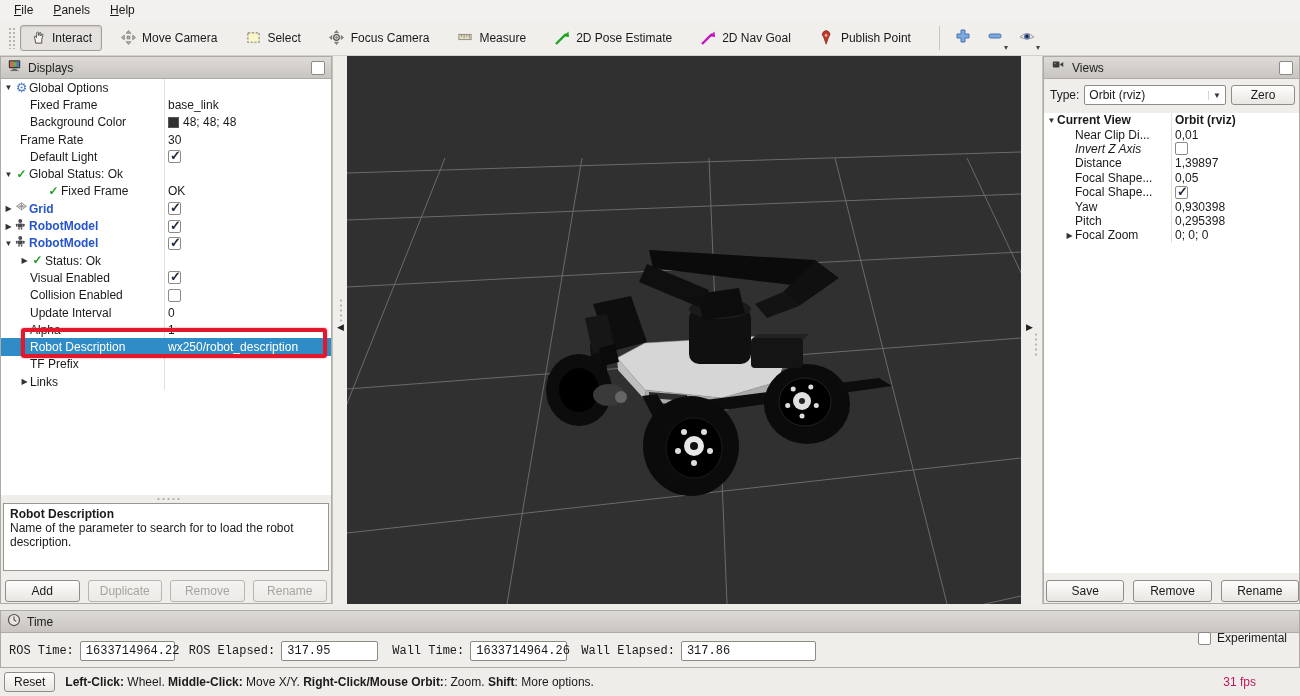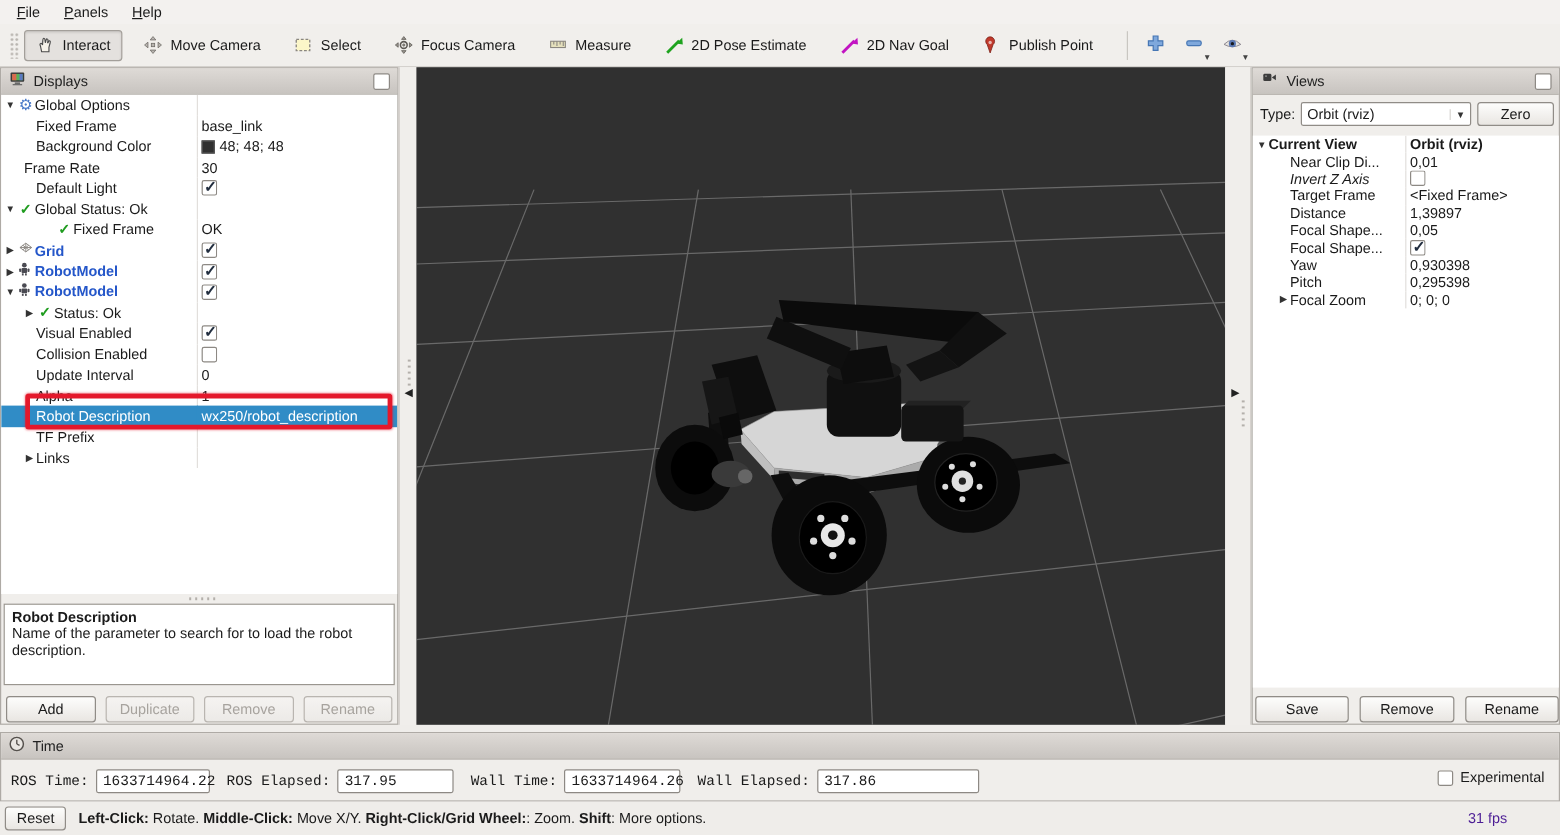--- a/index.html
+++ b/index.html
@@ -8,21 +8,21 @@
   .app { position:relative; width:1300px; height:696px; background:#efedea; }
 
   
   .menubar { position:absolute; left:0; top:0; width:1300px; height:20px; background:#f3f1ef; display:flex; align-items:center; padding-left:4px; }
   .menu-item { padding:16px 10px; cursor:default; }
   .menu-item u { text-decoration:underline; }
 
   
   .toolbar { position:absolute; left:0; top:20px; width:1300px; height:36px; background:#f1efec; border-bottom:1px solid #d4d1cd; display:flex; align-items:center; padding-left:4px; }
   .tb-handle { width:8px; height:22px; margin:0 4px; background-image:radial-gradient(circle, #b9b5b0 1px, transparent 1.2px); background-size:4px 4px; }
-  .tool-btn { display:flex; align-items:center; gap:6px; padding:4px 9px; margin-right:8px; border:1px solid transparent; border-radius:3px; white-space:nowrap; }
+  .tool-btn { display:flex; align-items:center; gap:6px; padding:4px 9px; margin-right:8px; border:1px solid transparent; border-radius:3px; white-space:nowrap;text-align:center; }
   .tool-btn.active { background:#e4e1de; border-color:#a39f9a; box-shadow:inset 0 1px 2px rgba(0,0,0,.12); }
   .tool-btn .ticon { width:16px; height:16px; display:inline-block; position:relative; }
   .tb-sep { width:1px; height:24px; background:#c9c6c1; margin:0 10px; }
   .small-tool { position:relative; width:26px; height:26px; display:flex; align-items:center; justify-content:center; margin-right:6px; }
   .small-tool .caret { position:absolute; right:0px; bottom:-1px; font-size:8px; color:#444; line-height:8px; }
 
   
   .panel { position:absolute; border:1px solid #aeaaa5; background:#f0eeeb; }
   .panel-header { height:22px; background:linear-gradient(#dedad6,#c8c4c0); border-bottom:1px solid #aeaaa5; display:flex; align-items:center; padding:0 6px; gap:6px; font-size:12px; color:#222; }
   .panel-header .hd-check { margin-left:auto; width:14px; height:14px; background:#fff; border:1px solid #8d8984; border-radius:2px; }
@@ -81,27 +81,27 @@
   #views-tree .tree-row { height:14.4px; }
   #views-buttons { position:absolute; left:2px; top:523px; width:253px; display:flex; gap:9px; }
   #views-buttons .qt-btn { flex:1; }
 
   
   #time-panel { left:0; top:610px; width:1300px; height:58px; border:1px solid #aeaaa5; background:#f0eeeb; }
   #time-fields { position:absolute; left:0; top:24px; width:1300px; height:32px; display:flex; align-items:center; padding-left:8px; }
   .tfield { display:flex; align-items:center; margin-right:14px;font-family:Liberation Mono, monospace; }
   .tfield .tlabel { margin-right:6px; }
   .tinput { background:#fff; border:1px solid #8d8984; border-radius:2px; height:20px; display:flex; align-items:center; padding:0 5px; }
-  #experimental { position:absolute; right:12px; top:30px; display:flex; align-items:center; gap:6px; }
+  #experimental { position:absolute; right:12px; top:20px; display:flex; align-items:center; gap:6px; }
 
   
   #statusbar { position:absolute; left:0; top:668px; width:1300px; height:28px; display:flex; align-items:center; padding:0 4px; background:#efedea; }
   #reset-btn { padding:2px 9px; margin-right:10px; }
   #hint-text { white-space:nowrap; }
-  #fps { margin-left:auto; padding-right:40px; color:#4c1d95; }
+  #fps { margin-left:auto; padding-right:40px; color:#be185d; }
 </style>
 </head>
 <body>
 
 <div class="app">
 
   <div class="menubar" id="menubar">
       <div class="menu-item"><u>F</u>ile</div>
       <div class="menu-item"><u>P</u>anels</div>
       <div class="menu-item"><u>H</u>elp</div>
@@ -544,29 +544,20 @@
             <span class="tw-arrow"></span>
             <span class="tw-label">Invert Z Axis</span>
           </div>
           <div class="rcell">
             <span class="cbx"></span>
           </div>
         </div>
         <div class="tree-row">
           <div class="lcell" style="padding-left: 20px;">
             <span class="tw-arrow"></span>
-            <span class="tw-label">Target Frame</span>
-          </div>
-          <div class="rcell">
-            <span>&lt;Fixed Frame&gt;</span>
-          </div>
-        </div>
-        <div class="tree-row">
-          <div class="lcell" style="padding-left: 20px;">
-            <span class="tw-arrow"></span>
             <span class="tw-label">Distance</span>
           </div>
           <div class="rcell">
             <span>1,39897</span>
           </div>
         </div>
         <div class="tree-row">
           <div class="lcell" style="padding-left: 20px;">
             <span class="tw-arrow"></span>
             <span class="tw-label">Focal Shape...</span>
@@ -647,17 +638,17 @@
         </div>
       </div>
     <div id="experimental">
       <span class="cbx" id="exp-cbx"></span>
       <span>Experimental</span>
     </div>
   </div>
 
   <div id="statusbar">
     <button class="qt-btn" id="reset-btn">Reset</button>
-    <span id="hint-text"><b>Left-Click:</b><span> Rotate. </span><b>Middle-Click:</b><span> Move X/Y. </span><b>Right-Click/Grid Wheel:</b><span>: Zoom. </span><b>Shift</b><span>: More options.</span></span>
+    <span id="hint-text"><b>Left-Click:</b><span> Wheel. </span><b>Middle-Click:</b><span> Move X/Y. </span><b>Right-Click/Mouse Orbit:</b><span>: Zoom. </span><b>Shift</b><span>: More options.</span></span>
     <span id="fps">31 fps</span>
   </div>
 
 </div>
 
 </body></html>

